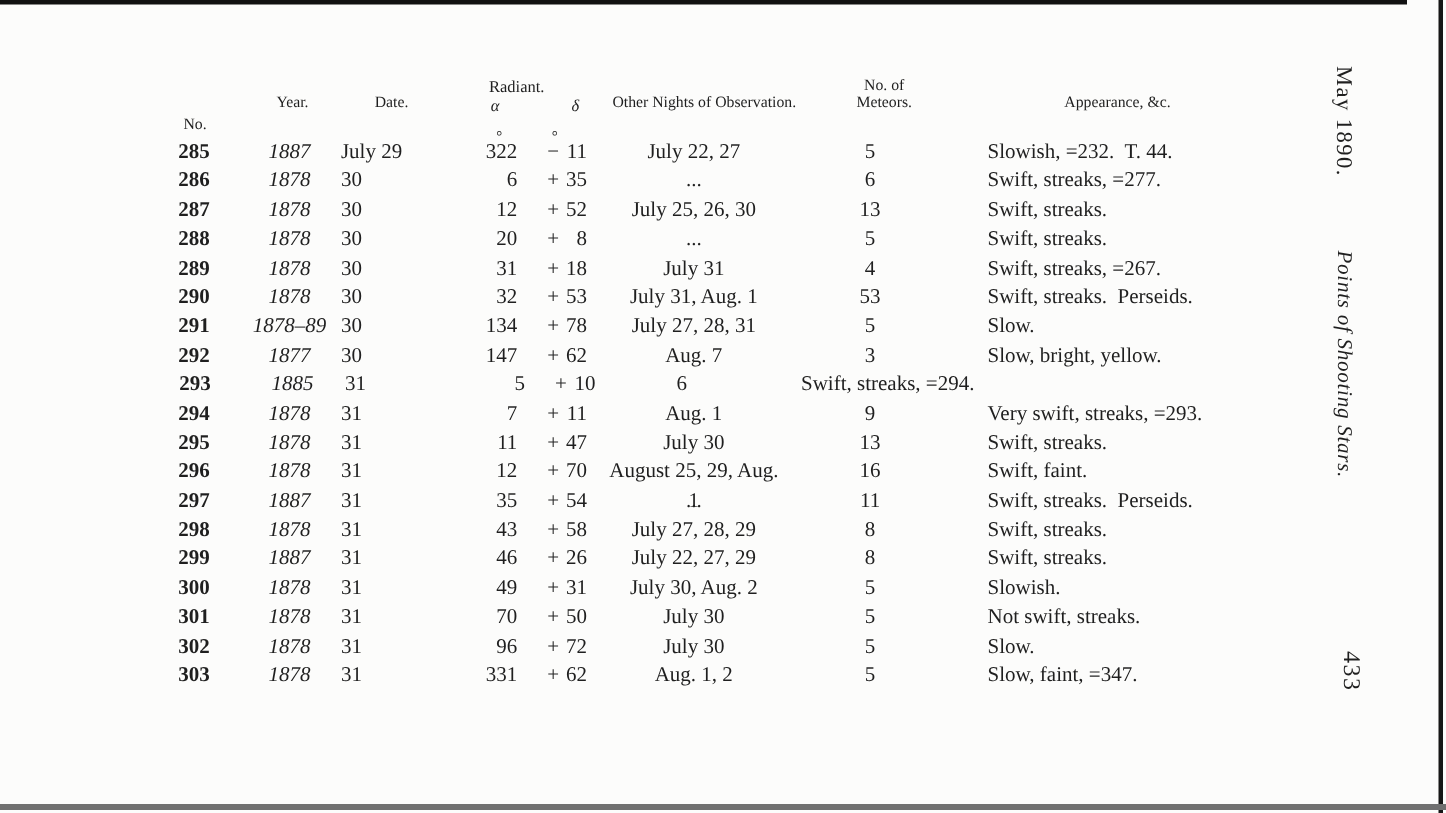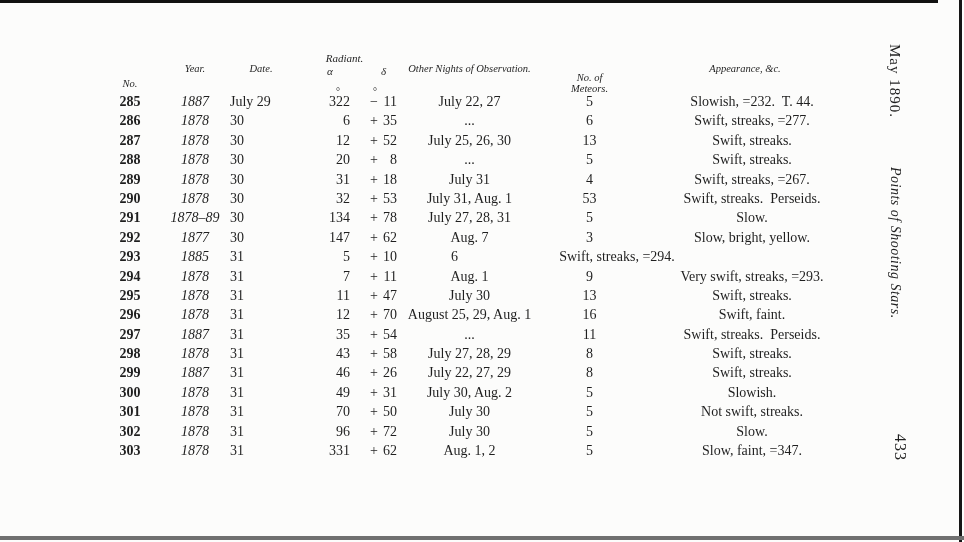--- a/index.html
+++ b/index.html
@@ -18,43 +18,43 @@
   .right-line{position:absolute;left:959px;top:0;width:3px;height:542px;}
   .bottom-bar{position:absolute;left:0;top:536px;width:964px;height:4px;}
 
   
   .vtext{position:absolute;writing-mode:vertical-rl;white-space:nowrap;}
   .running-date{left:886px;top:44px;font-size:15px;letter-spacing:1px;}
   .running-title{left:887px;top:167px;font-size:14px;font-style:italic;letter-spacing:0.5px;}
   .folio{left:891px;top:434px;font-size:16px;letter-spacing:1px;}
 
   
-  .hdr{position:absolute;font-size:10.5px;text-align:center;line-height:12px;font-style:italic;}
+  .hdr{position:absolute;font-size:10.5px;text-align:center;line-height:12px;}
   .hdr-no{left:100px;top:78px;width:60px;}
   .hdr-year{left:160px;top:63px;width:70px;}
   .hdr-date{left:230px;top:63px;width:62px;}
   .hdr-radiant{left:292px;top:52px;width:105px;font-size:11px;}
   .hdr-alpha{left:310px;top:65px;width:40px;font-style:italic;font-size:11px;}
   .hdr-delta{left:370px;top:65px;width:27px;font-style:italic;font-size:11px;}
   .hdr-nights{left:407px;top:63px;width:125px;}
-  .hdr-meteors{left:532px;top:72px;width:115px;line-height:11px;}
+  .hdr-meteors{left:532px;top:52px;width:115px;line-height:11px;}
   .hdr-appear{left:640px;top:63px;width:210px;}
 
   
   .rows{position:absolute;left:100px;top:92px;width:762px;}
   .row{display:flex;height:19.4px;line-height:19.4px;font-size:14px;}
   .c{box-sizing:border-box;}
   .c-no{width:60px;text-align:center;font-weight:bold;}
   .c-year{width:70px;text-align:center;font-style:italic;}
   .c-date{width:62px;text-align:left;padding-right:5px;}
   .c-alpha{width:63px;text-align:right;padding-right:5px;position:relative;}
   .c-delta{width:27px;margin-left:15px;display:flex;justify-content:space-between;position:relative;}
   .c-nights{width:125px;margin-left:10px;text-align:center;}
   .c-meteors{width:115px;text-align:center;}
-  .c-appear{width:208px;margin-left:1px;text-align:center;white-space:pre;}
+  .c-appear{width:208px;margin-left:22px;text-align:left;white-space:pre;}
 
   .deg-a,.deg-d{position:absolute;top:-5px;font-size:10px;line-height:10px;display:none;}
   .deg-a{right:15px;}
   .deg-d{left:3px;}
   .row.has-deg .deg-a,.row.has-deg .deg-d{display:block;}
 </style>
 </head>
 <body>
 
 <div class="sheet" style="background: rgb(252, 252, 251); color: rgb(31, 31, 31);">

